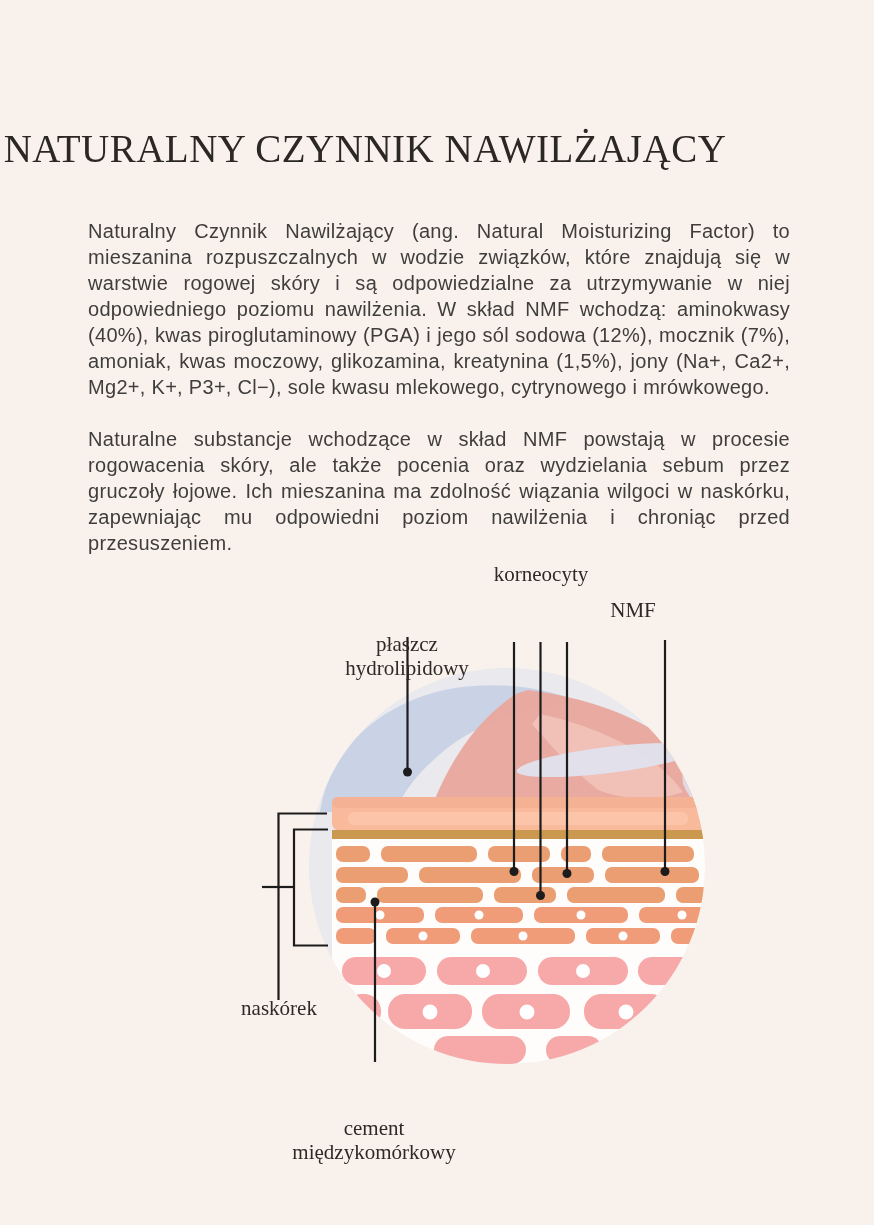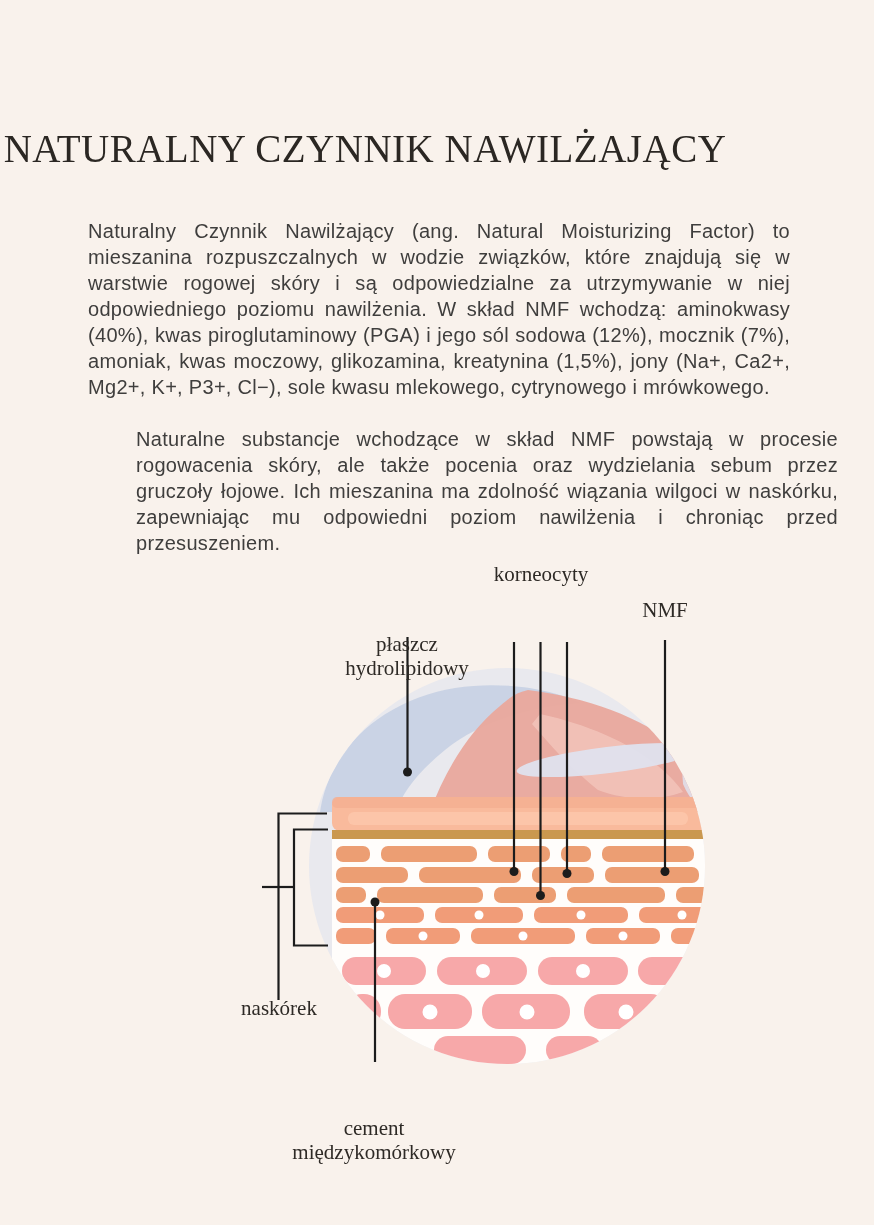--- a/index.html
+++ b/index.html
@@ -13,30 +13,30 @@
     font-family:"Liberation Serif",serif;font-weight:400;
     font-size:39px;letter-spacing:.5px;color:#2b2723;text-align:center;
     white-space:nowrap;
   }
   .para{
     position:absolute;left:88px;width:702px;margin:0;
     font-size:20px;line-height:26px;letter-spacing:.3px;
     text-align:justify;color:#3f3e3d;
   }
   #p1{top:218px;}
-  #p2{top:426px;margin-left:48px;}
+  #p2{top:426px;}
   .diagram-svg{position:absolute;left:0;top:0;width:874px;height:1225px;pointer-events:none;}
   .dlabel{
     position:absolute;font-family:"Liberation Serif",serif;
     font-size:21px;line-height:1.12;color:#2e2a26;
     white-space:pre-line;text-align:center;transform:translateX(-50%);
   }
   #lbl-plaszcz{left:407px;top:587px;margin-top:46px;}
   #lbl-korneocyty{left:541px;top:563px;}
-  #lbl-nmf{left:665px;top:599px;}
+  #lbl-nmf{left:633px;top:599px;}
   #lbl-warstwa{transform:none;right:611px;top:862px;text-align:right;line-height:1.18;}
   #lbl-naskorek{left:279px;top:997px;}
   #lbl-cement{left:374px;top:1069px;margin-top:48px;}
 </style>
 </head>
 <body>
 
 <div class="page">
 
   <h1 class="title">NATURALNY CZYNNIK NAWILŻAJĄCY</h1>

